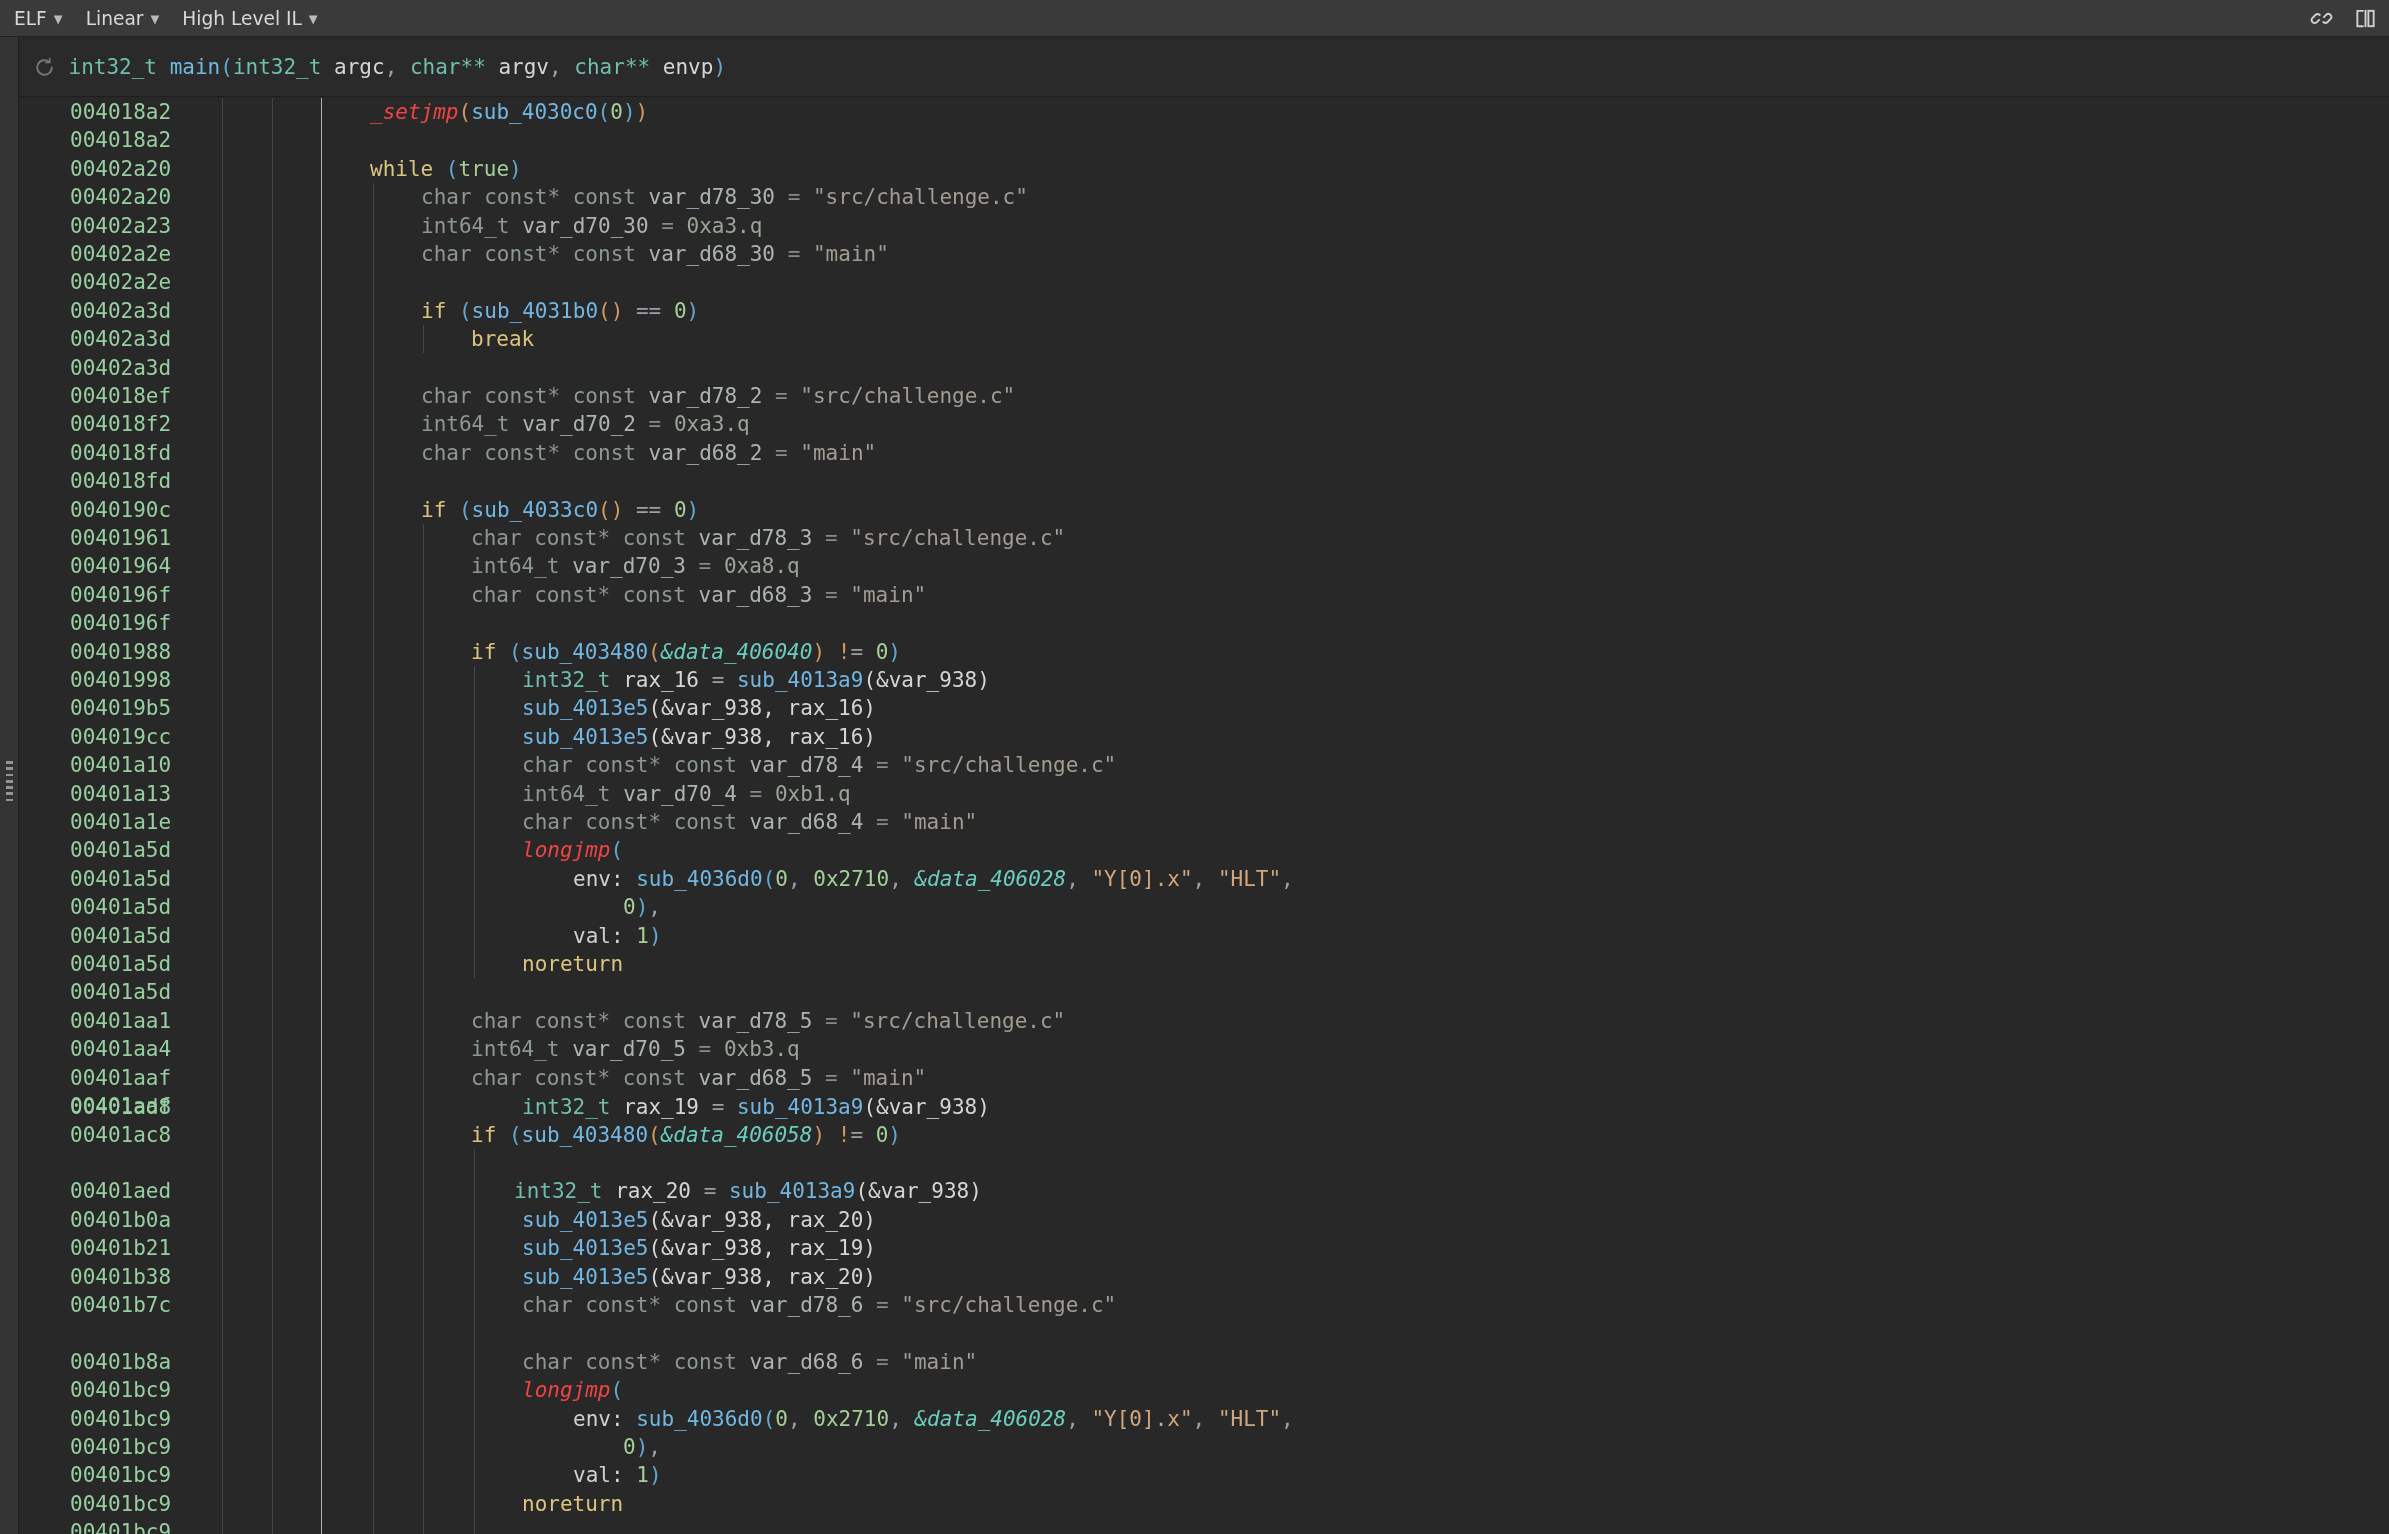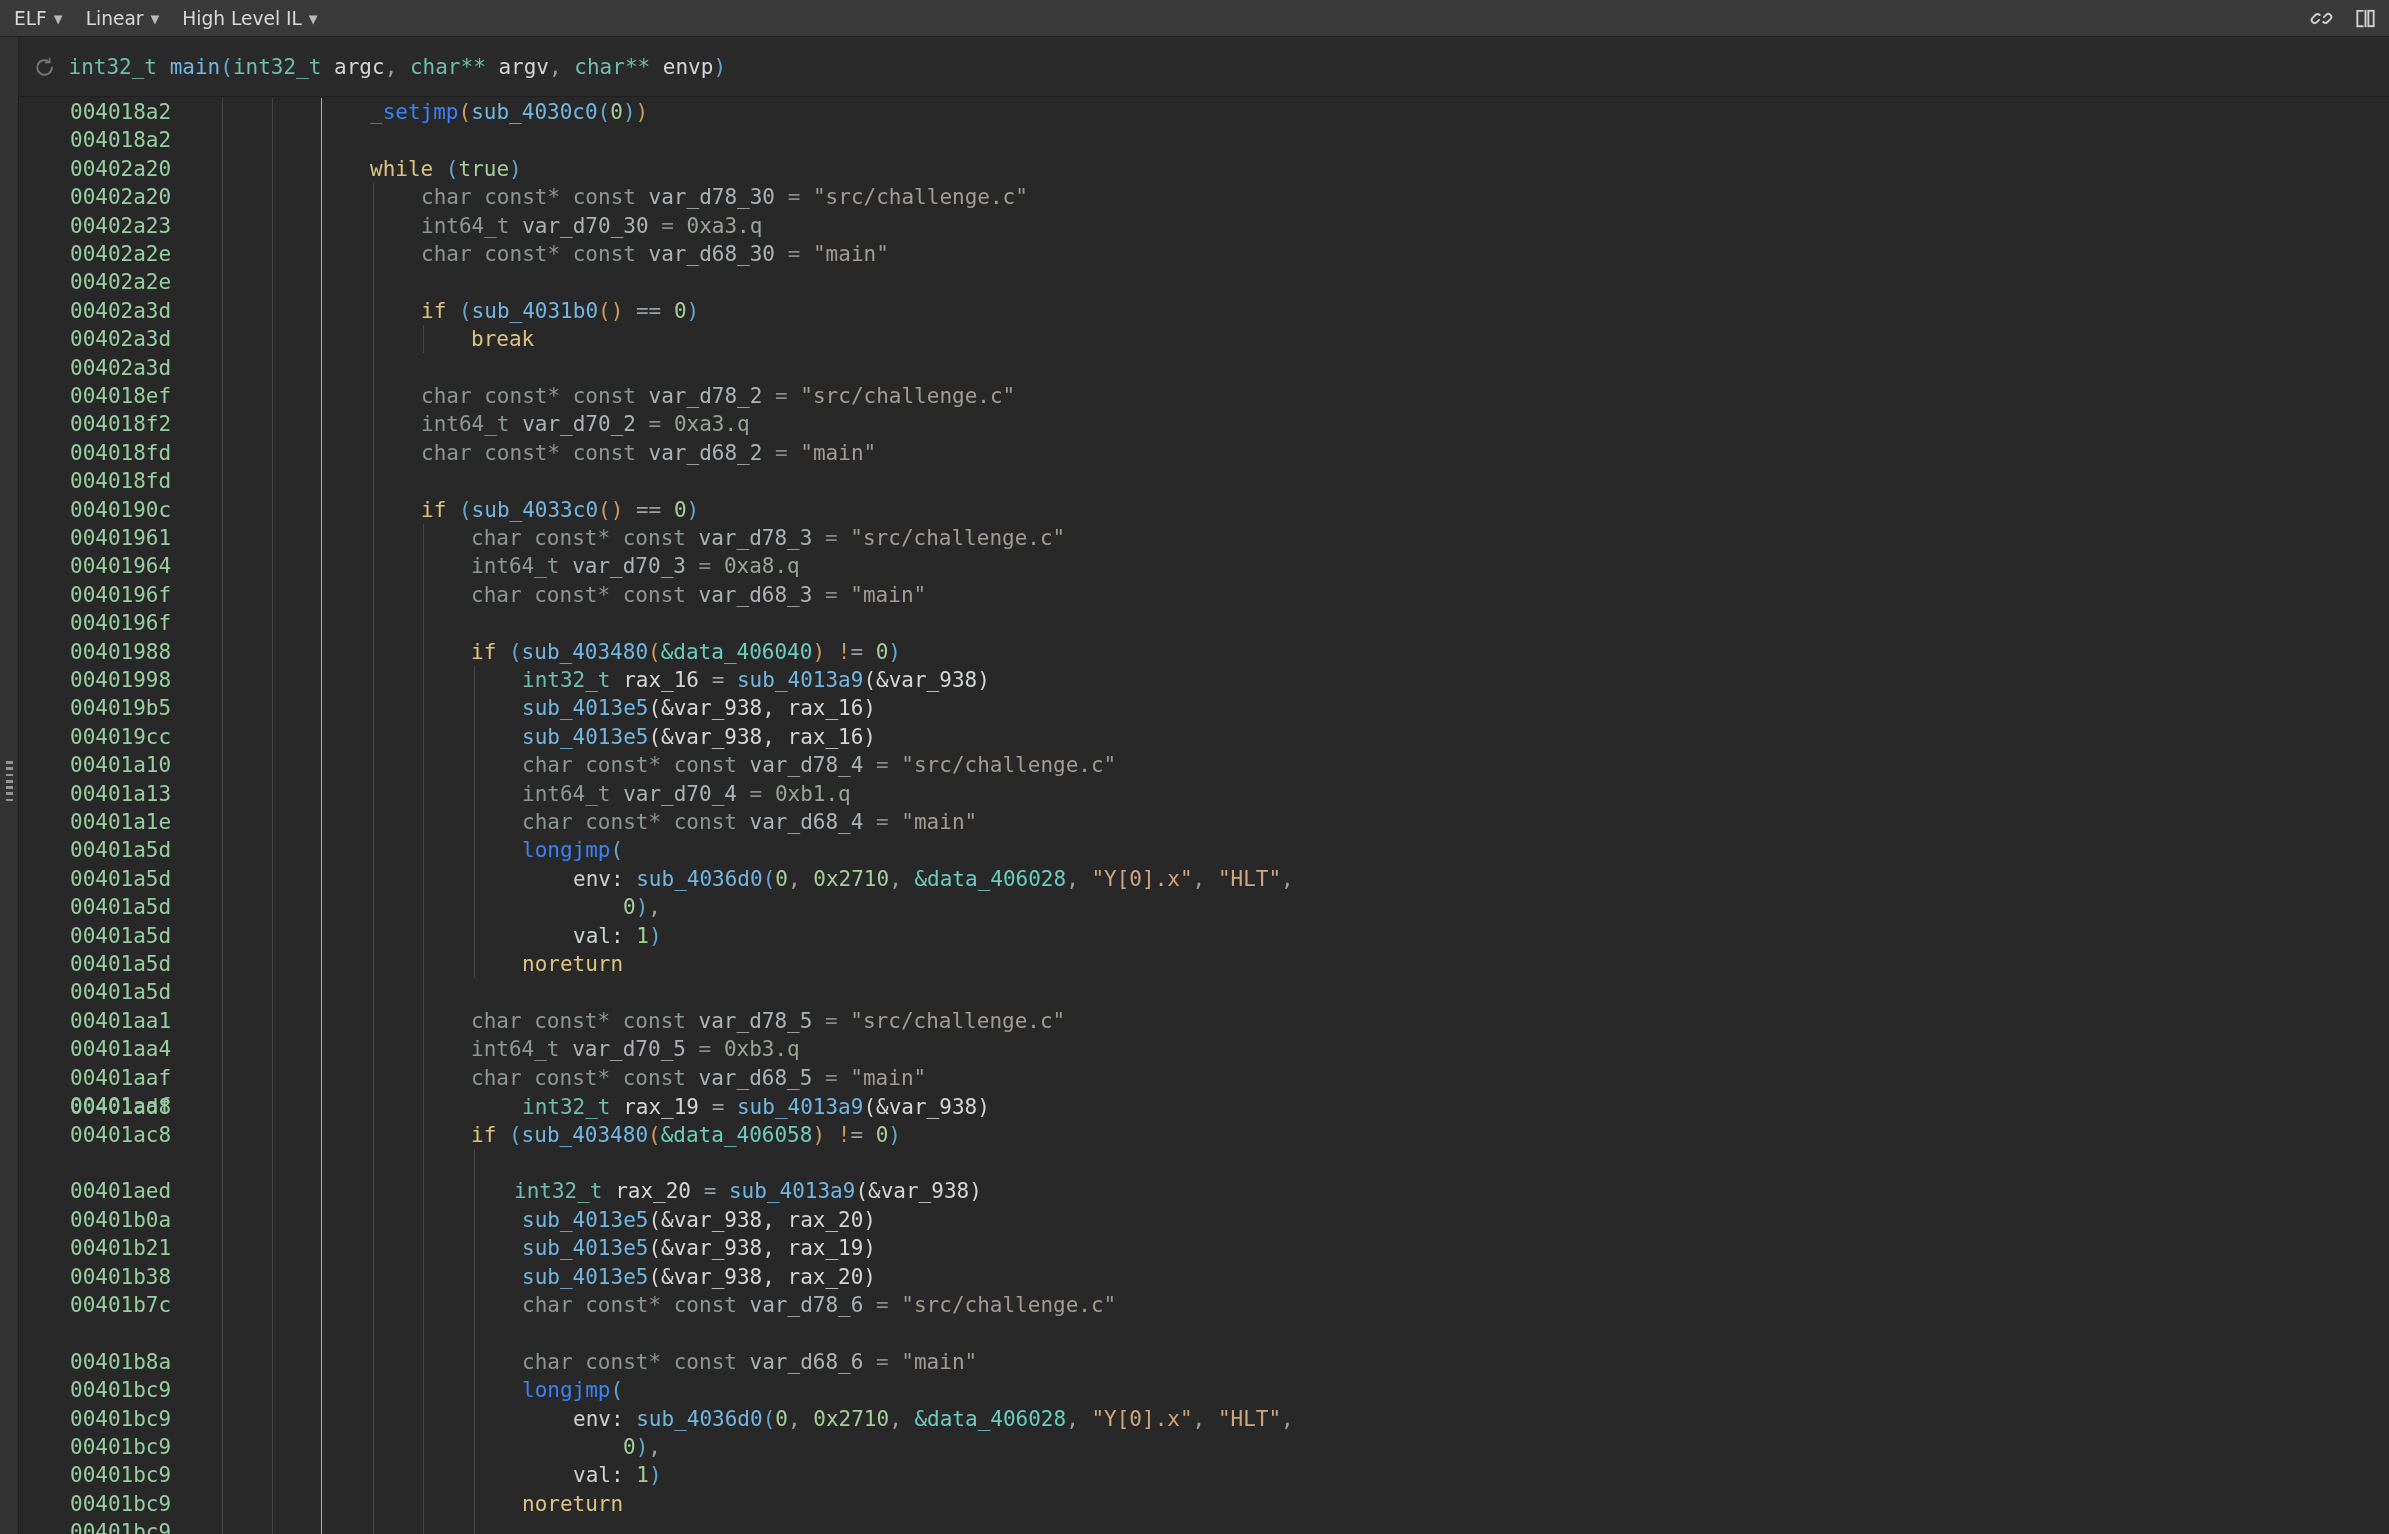--- a/index.html
+++ b/index.html
@@ -31,23 +31,23 @@
   
   .code-area{position:absolute;left:0;top:98px;width:2246px;height:1437px;}
   .line{position:absolute;left:0;height:28px;line-height:28px;white-space:pre;width:2389px;
         font-family:"DejaVu Sans Mono",monospace;font-size:21px;}
   .addr{position:absolute;left:70px;color:#97cfa0;}
   .codeseg{position:absolute;top:0;}
 
   
   .tk{display:inline;}
   .kw{color:#ddc47e;}   
-  .imp{color:#3b82f6;}  
+  .imp{color:#ef4444;font-style:italic;}  
   .fn{color:#72b7e3;}   
-  .dat{color:#6acdbd;}  
+  .dat{color:#6acdbd;font-style:italic;}  
   .num{color:#a5cf99;}  
   .str{color:#d2a67e;}  
   .var{color:#d4d6d6;}  
   .typ{color:#6fbfad;}  
   .op{color:#9aa0a5;}   
   .pb{color:#61a8cf;}   
   .po{color:#cf9a5f;}   
   .lbl{color:#ced1d3;text-align:right;}  
   
   .dimt{color:#8e9892;}

